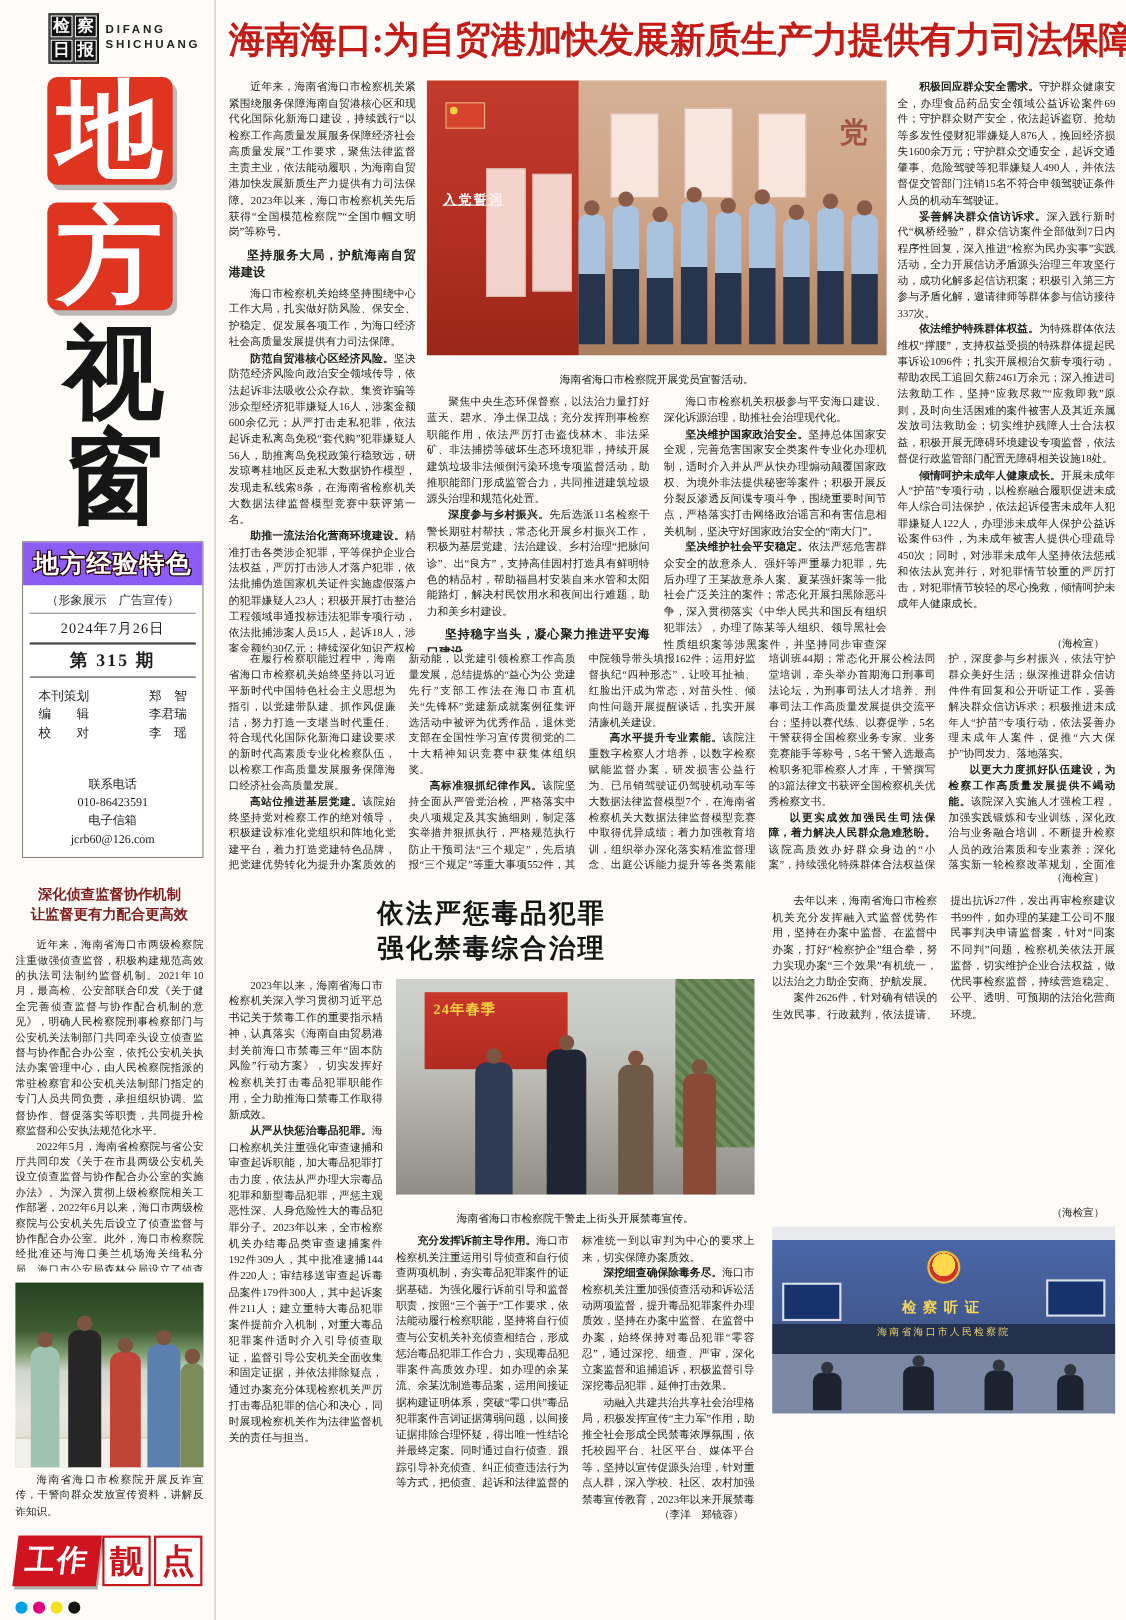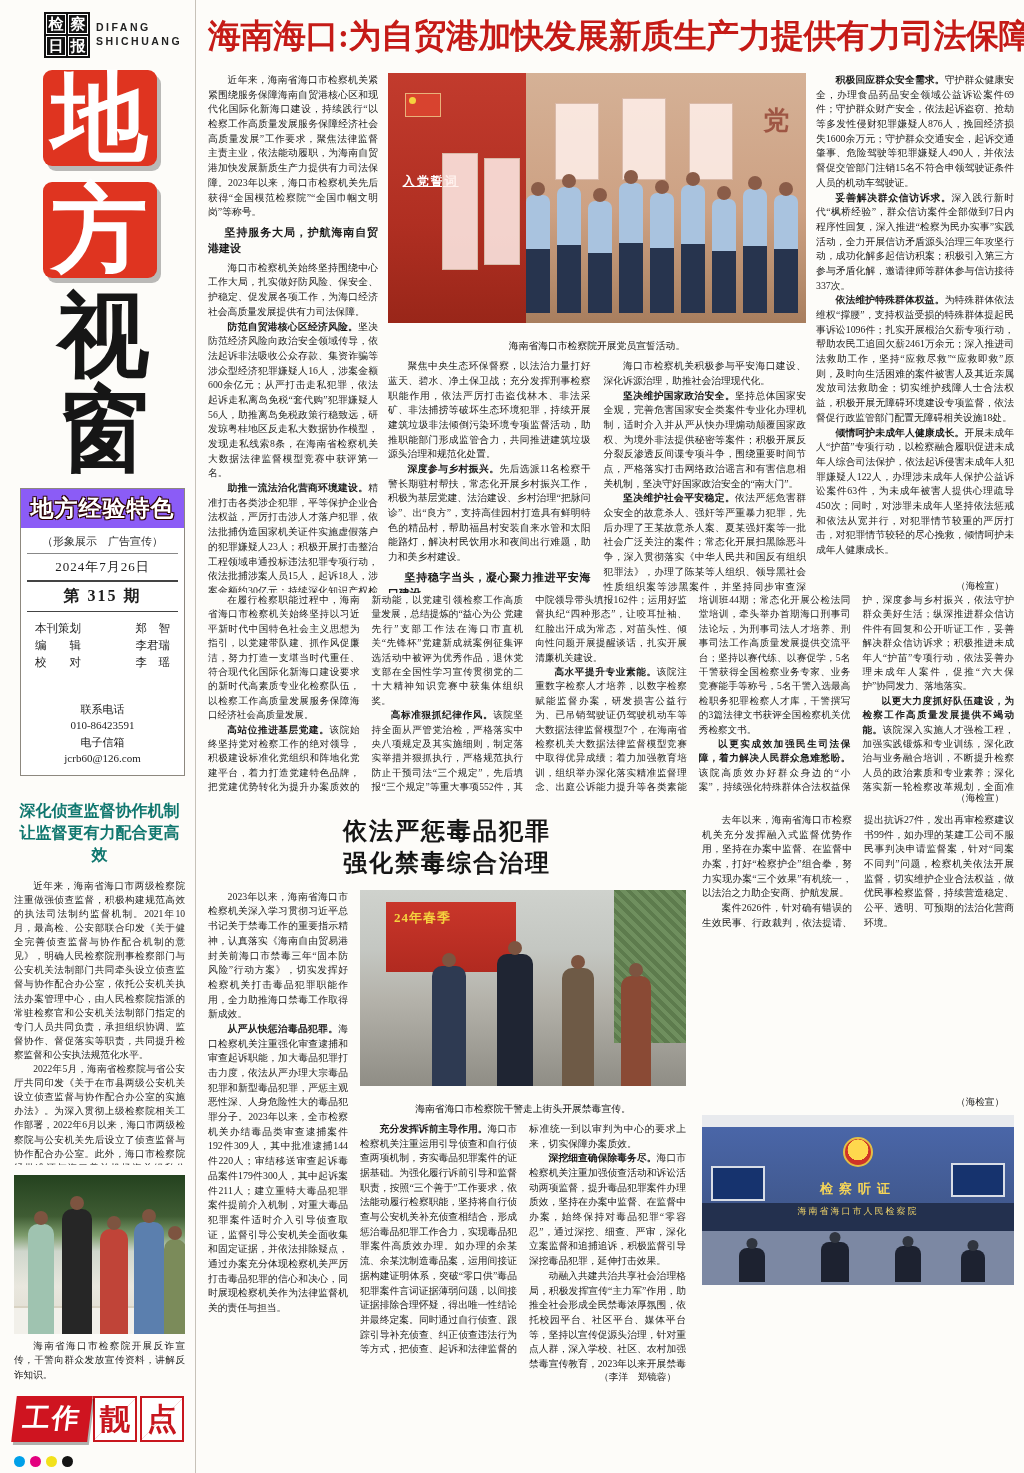--- a/index.html
+++ b/index.html
@@ -25,22 +25,22 @@
           padding:4px 0;letter-spacing:1px;
           text-shadow:-1px -1px 0 #2b0000,1px -1px 0 #2b0000,-1px 1px 0 #2b0000,1px 1px 0 #2b0000;}
   .info{font-size:11px;text-align:center;padding:6px 6px 8px;}
   .info .note{color:#333;padding-bottom:4px;border-bottom:1px solid #888;}
   .info .date{font-size:13px;padding:4px 0;border-bottom:2px solid #444;letter-spacing:1px;}
   .info .issue{font-size:16px;font-weight:bold;padding:4px 0;border-bottom:1px solid #444;letter-spacing:2px;}
   .staff{margin-top:8px;font-size:11.5px;}
   .staff-row{display:flex;justify-content:space-between;padding:1px 8px;}
   .contact{margin-top:30px;font-size:11px;line-height:1.5;}
 
-  .side-headline{font-size:16px;font-weight:900;text-align:center;line-height:1.4;
-                 margin:24px 0 12px;color:#0f766e;}
+  .side-headline{font-size:13px;font-weight:900;text-align:center;line-height:1.4;
+                 margin:24px 0 12px;color:#7f1d1d;}
   .side-body{font-size:9.6px;line-height:1.47;text-align:justify;height:352px;overflow:hidden;}
   p.np{margin:0;text-indent:2em;}
 
   .photo{position:relative;overflow:hidden;}
   .pcaption{font-size:9.8px;line-height:1.45;text-align:center;margin:16px 0 6px;color:#111;}
   .side-caption{font-size:9.6px;line-height:1.5;text-align:justify;text-indent:2em;margin:5px 0 0;}
 
   .photo2{height:195px;margin-top:10px;
           background:linear-gradient(180deg,#24421f 0%,#3f5c33 26%,#7d9c6c 38%,#cfd6cc 48%,#e9e7de 70%,#ded9cd 100%);}
   .fig{position:absolute;bottom:0;border-radius:10px 10px 0 0;}

